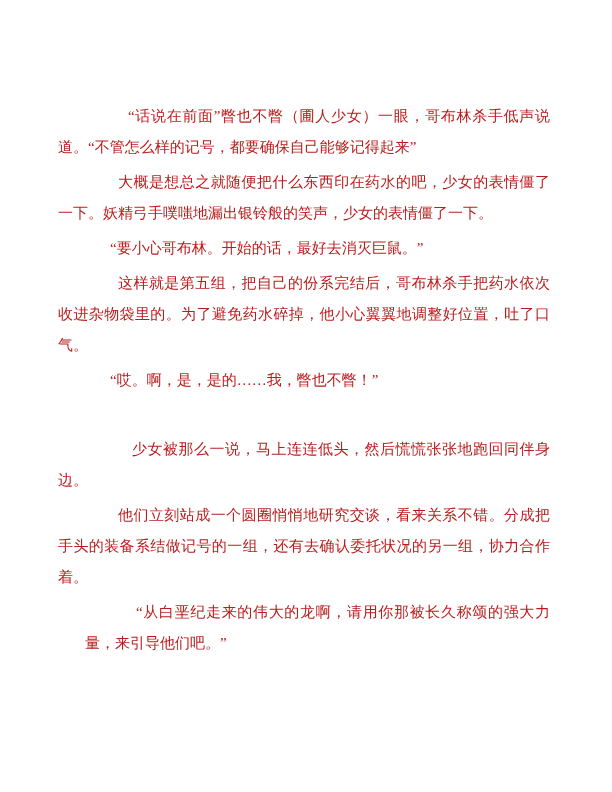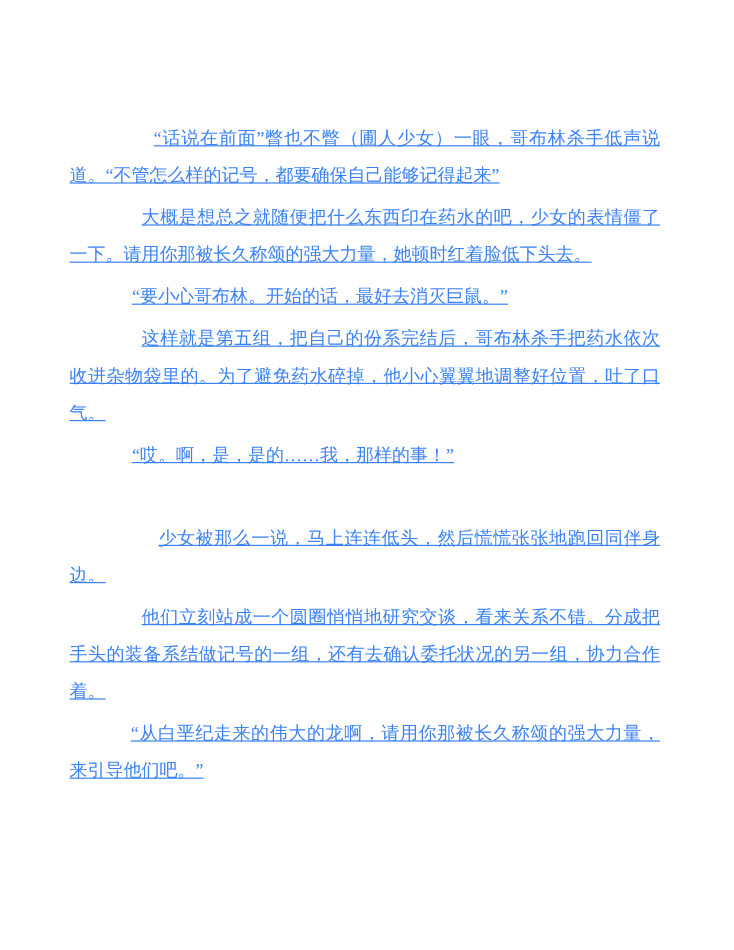--- a/index.html
+++ b/index.html
@@ -26,24 +26,24 @@
   .para {
     margin: 0 0 4px 0;
     text-align: justify;
     text-justify: inter-ideograph;
     word-break: break-all;
   }
 </style>
 </head>
 <body>
 
-<div class="page" style="background: rgb(255, 255, 255); color: #3b82f6; text-decoration: underline;">
+<div class="page" style="background: rgb(255, 255, 255); color: #b91c1c;">
   <div class="text-block">
       <p class="para" style="text-indent: 70px;">“话说在前面”瞥也不瞥（圃人少女）一眼，哥布林杀手低声说道。“不管怎么样的记号，都要确保自己能够记得起来”</p>
-      <p class="para" style="text-indent: 60px;">大概是想总之就随便把什么东西印在药水的吧，少女的表情僵了一下。请用你那被长久称颂的强大力量，她顿时红着脸低下头去。</p>
+      <p class="para" style="text-indent: 60px;">大概是想总之就随便把什么东西印在药水的吧，少女的表情僵了一下。妖精弓手噗嗤地漏出银铃般的笑声，少女的表情僵了一下。</p>
       <p class="para" style="text-indent: 52px;">“要小心哥布林。开始的话，最好去消灭巨鼠。”</p>
       <p class="para" style="text-indent: 60px;">这样就是第五组，把自己的份系完结后，哥布林杀手把药水依次收进杂物袋里的。为了避免药水碎掉，他小心翼翼地调整好位置，吐了口气。</p>
-      <p class="para" style="text-indent: 52px;">“哎。啊，是，是的……我，那样的事！”</p>
+      <p class="para" style="text-indent: 52px;">“哎。啊，是，是的……我，瞥也不瞥！”</p>
       <p class="para" style="text-indent: 74px; margin-top: 38px;">少女被那么一说，马上连连低头，然后慌慌张张地跑回同伴身边。</p>
       <p class="para" style="text-indent: 60px;">他们立刻站成一个圆圈悄悄地研究交谈，看来关系不错。分成把手头的装备系结做记号的一组，还有去确认委托状况的另一组，协力合作着。</p>
-      <p class="para" style="text-indent: 51px;">“从白垩纪走来的伟大的龙啊，请用你那被长久称颂的强大力量，来引导他们吧。”</p>
+      <p class="para" style="text-indent: 51px; margin-left: 27px;">“从白垩纪走来的伟大的龙啊，请用你那被长久称颂的强大力量，来引导他们吧。”</p>
     </div>
 </div>
 
 </body></html>

